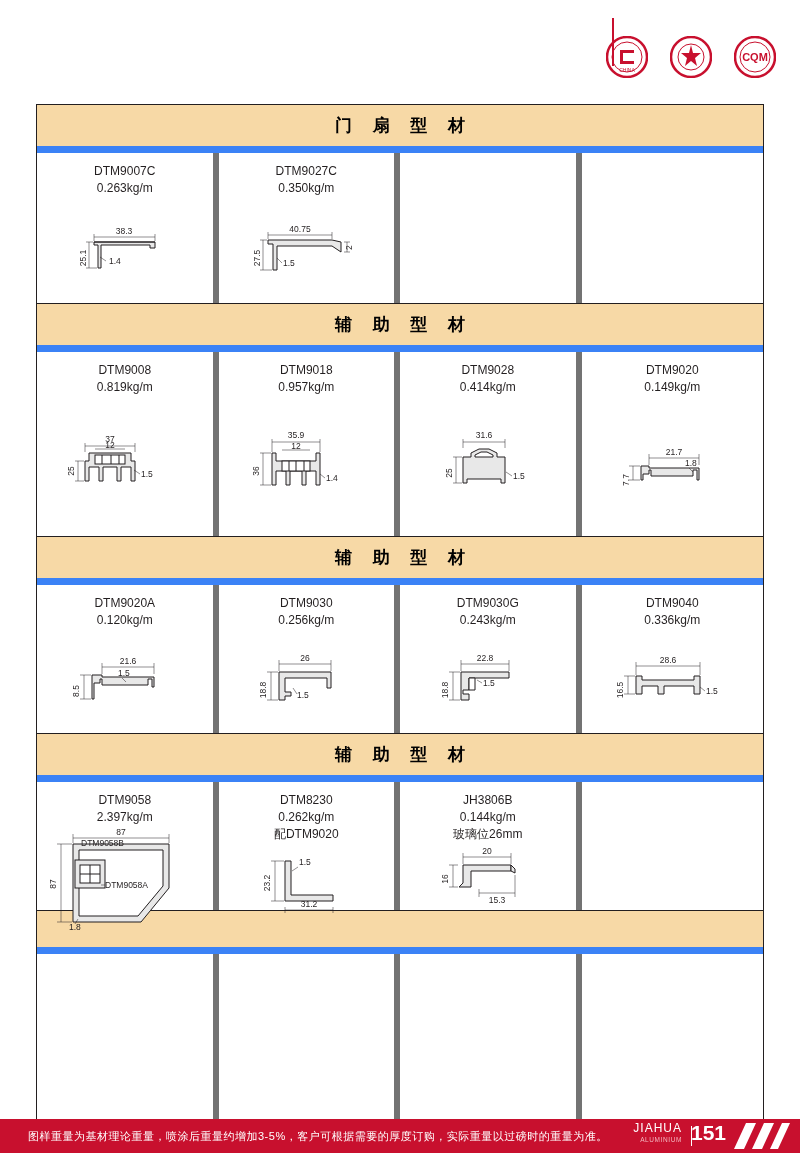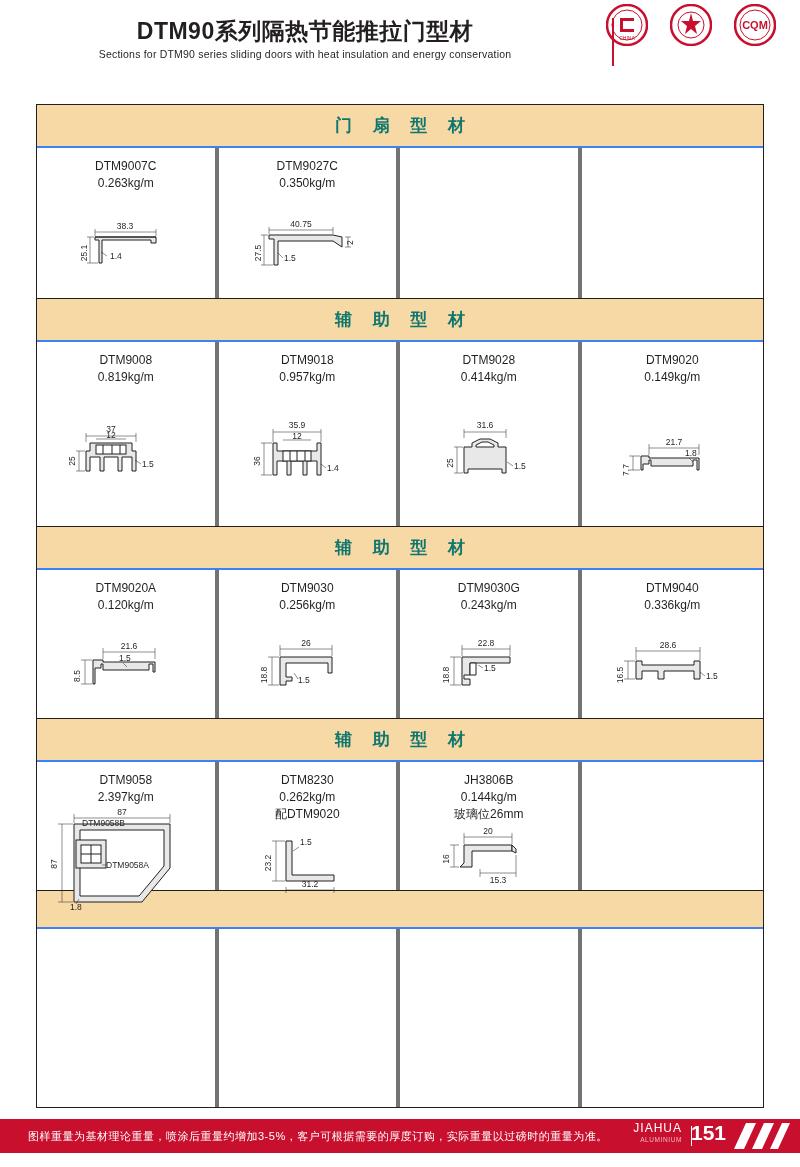--- a/index.html
+++ b/index.html
@@ -31,21 +31,21 @@
   }
   .title-en{
     font-size:10.5px;
     color:#231f20;
     letter-spacing:0.2px;
     line-height:16px;
   }
   .header-logos{
     position:absolute;
     right:24px;
-    top:4px;
+    top:36px;
     display:flex;
     align-items:center;
     gap:22px;
     text-align:center;
   }
   .hdr-divider{
     position:absolute;
     right:186px;
     top:18px;
     width:2px;height:48px;
@@ -60,38 +60,38 @@
   
   .sheet{
     position:absolute;
     left:36px;top:104px;
     width:728px;
     border:1px solid #231f20;
     box-sizing:border-box;
   }
   .band{
     background:#f7d9a6;
-    border-bottom:2px solid #3b82f6;
+    border-bottom:7px solid #3b82f6;
     text-align:center;
     font-size:17px;
     font-weight:bold;
     letter-spacing:8px;
     padding:9px 0 9px 8px;
-    color:#0f766e;
+    color:#000000;
   }
   .band.blank{height:36px;padding:0;}
   .row{
     display:flex;
     border-bottom:1px solid #231f20;
   }
   .row:last-child{border-bottom:none;}
   .cell{
     width:25%;
     box-sizing:border-box;
-    border-right:4px solid #737373;
+    border-right:6px solid #737373;
     padding:10px 4px 6px 4px;
     position:relative;
     display:flex;
     flex-direction:column;
     align-items:center;
   }
   .cell:last-child{border-right:none;}
   .cell .code{
     font-size:12px;
     line-height:17px;
@@ -154,24 +154,20 @@
   .footer-slashes{
     position:absolute;
     right:10px;top:2px;
     width:58px;height:30px;
   }
 </style>
 </head>
 <body>
 
 <div class="header">
-  <div class="header-text">
-    <div class="title-cn">DTM90系列隔热节能推拉门型材</div>
-    <div class="title-en">Sections for DTM90 series sliding doors with heat insulation and energy conservation</div>
-  </div>
   <div class="hdr-divider"></div>
   <div class="header-logos">
     <div class="logo-badge">
       <svg width="42" height="42" viewBox="0 0 42 42">
         <circle cx="21" cy="21" r="20" fill="none" stroke="#c8102e" stroke-width="2.5"></circle>
         <circle cx="21" cy="21" r="15" fill="none" stroke="#c8102e" stroke-width="1"></circle>
         <path d="M14 14 h14 v3 h-11 v8 h11 v3 h-14 z" fill="#c8102e"></path>
         <text x="21" y="36" text-anchor="middle" font-size="5" fill="#c8102e" font-family="Liberation Sans, sans-serif">CHINA</text>
       </svg>
     </div>

